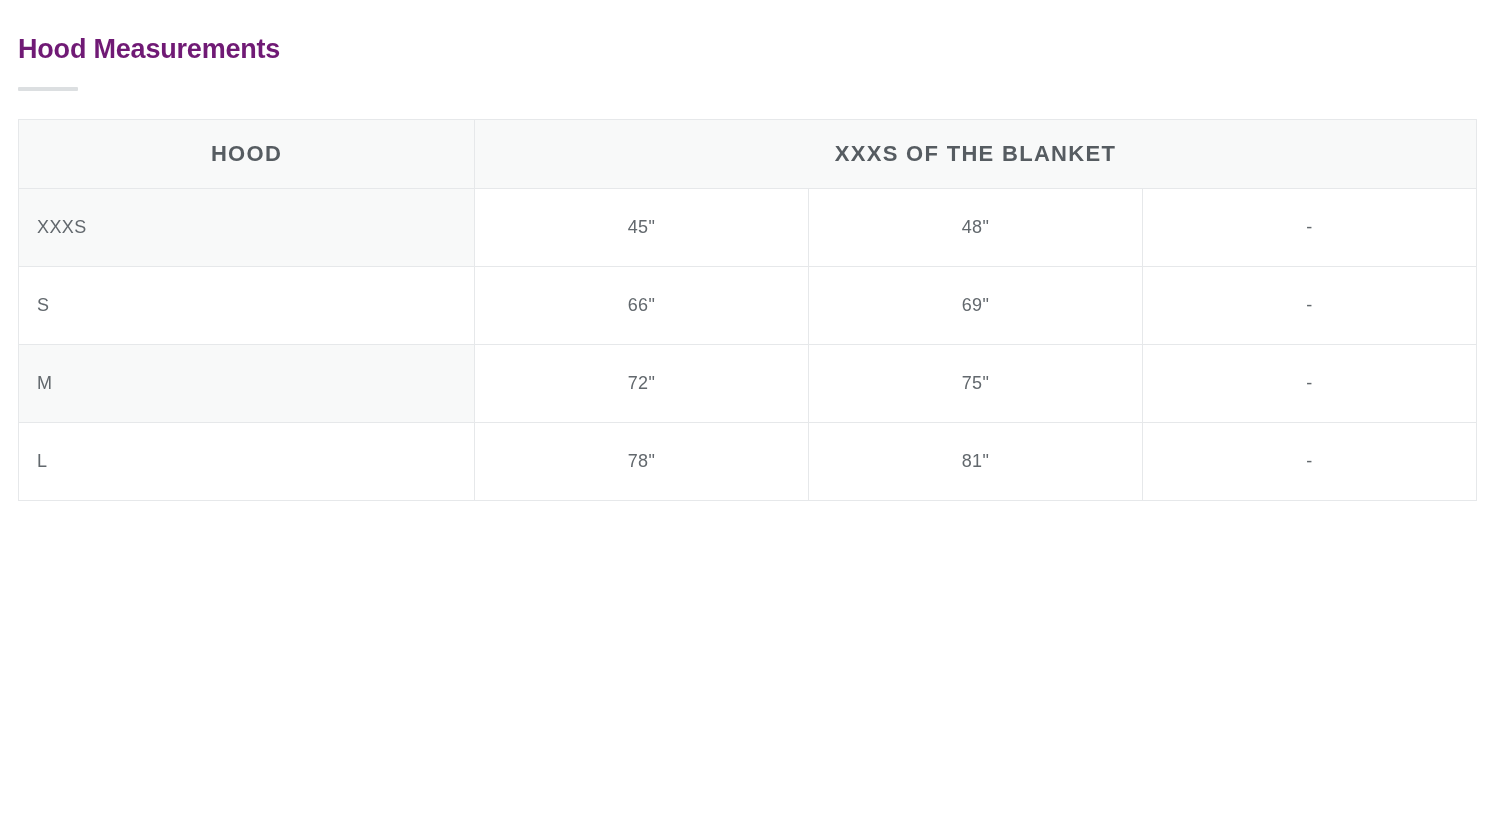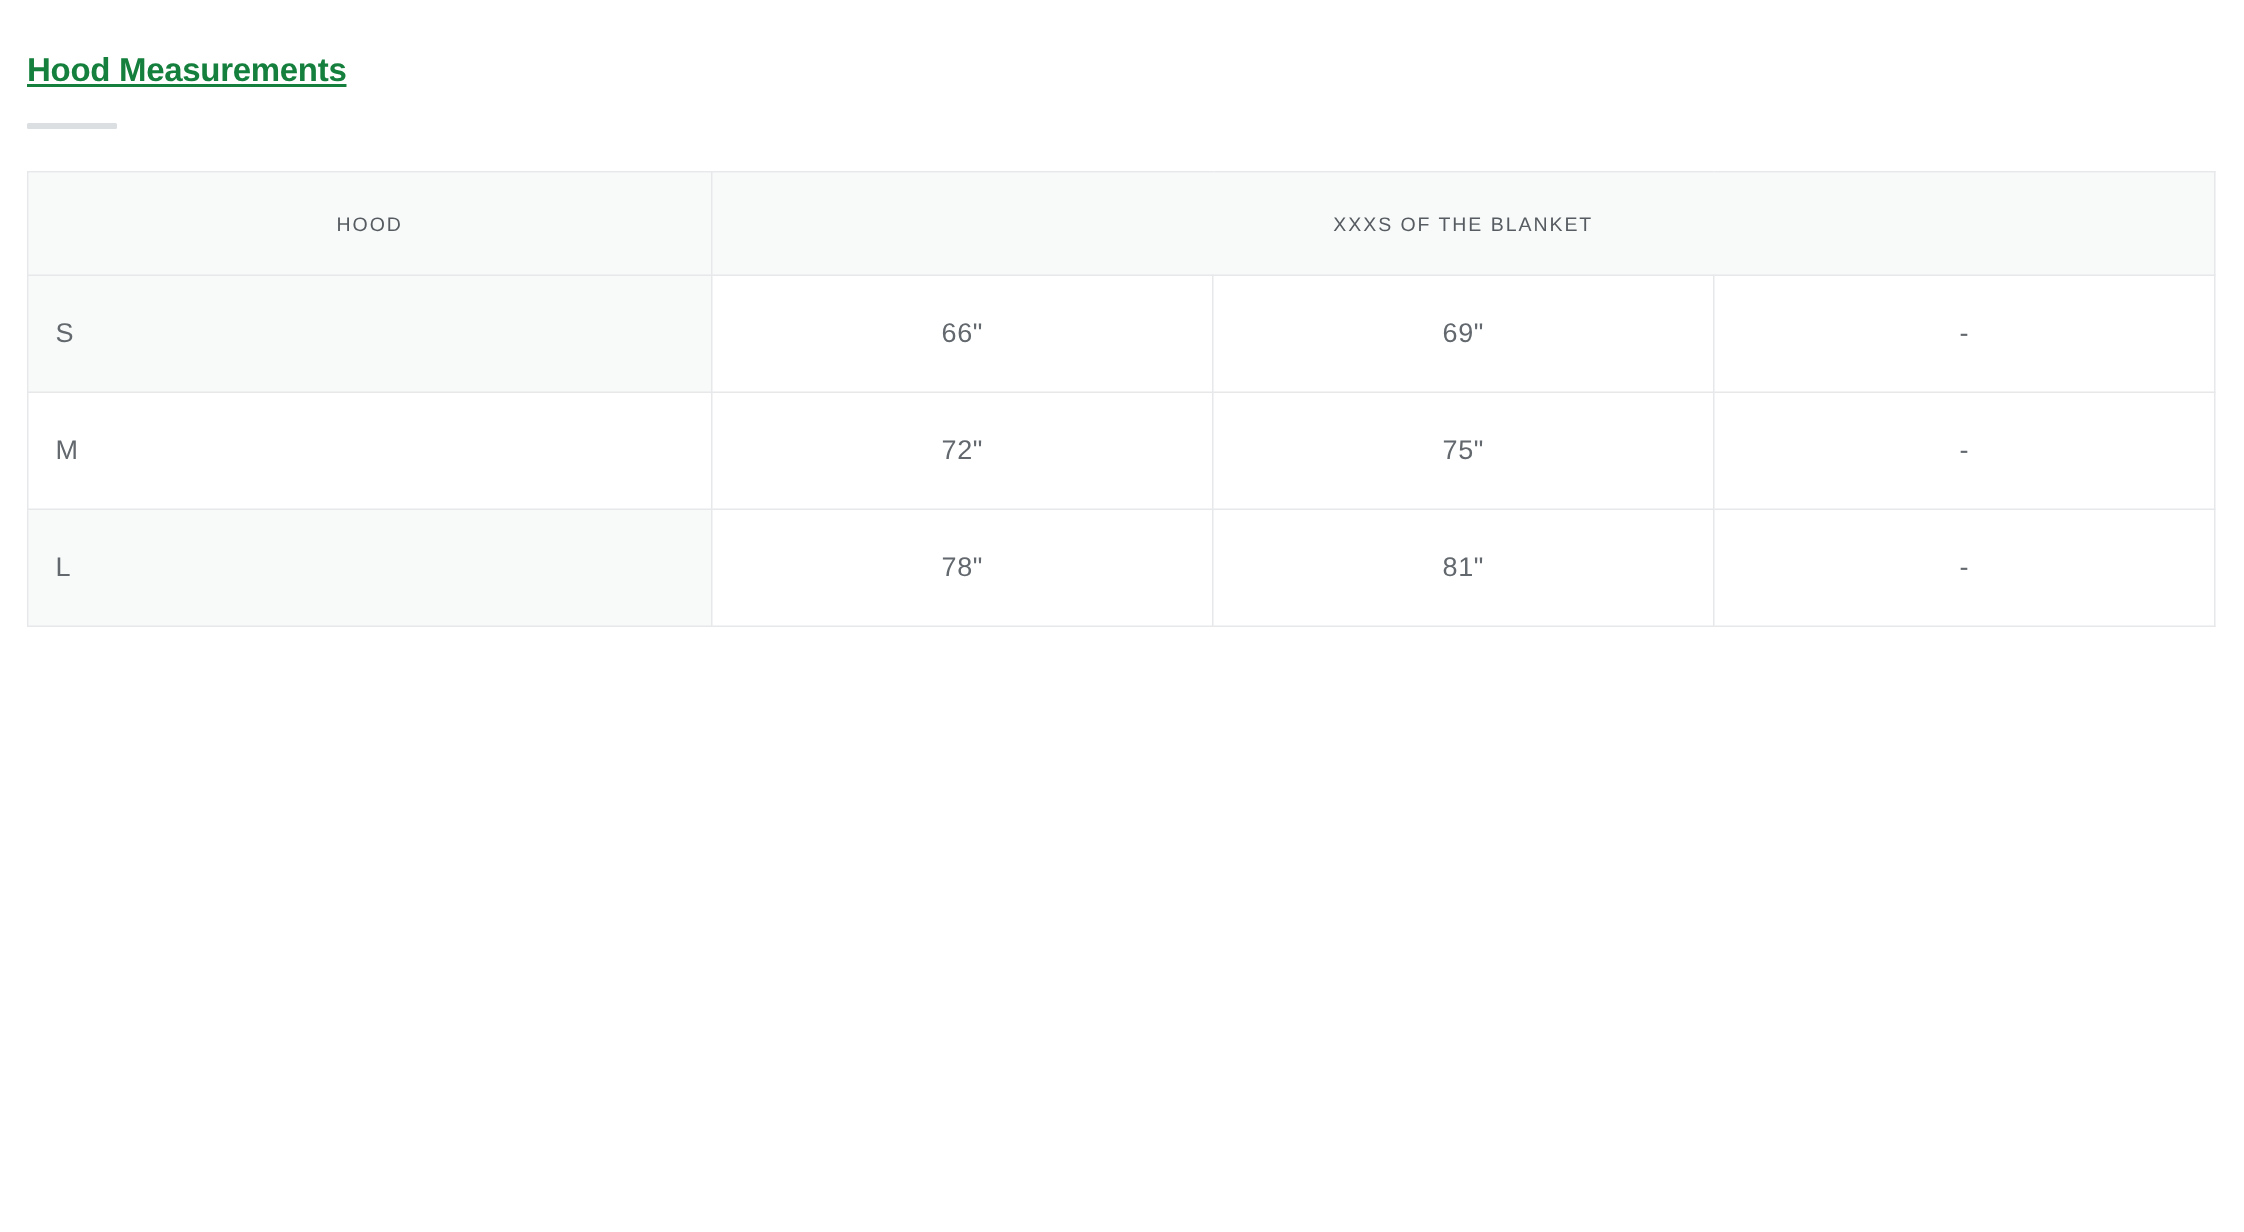--- a/index.html
+++ b/index.html
@@ -12,27 +12,26 @@
     height: 821px;
     font-family: "Liberation Sans", sans-serif;
     color: #5b6166;
     overflow: hidden;
   }
   .page {
     padding: 0;
     box-sizing: border-box;
   }
   .page-title {
-    font-size: 22px;
+    font-size: 27px;
     font-weight: bold;
-    color: #15803d;
+    color: #701a75;
     letter-spacing: -0.2px;
     margin: 0;
     padding: 34px 0 0 18px;
-    text-decoration: underline;
   }
   .title-rule {
     width: 60px;
     height: 4px;
     background: #dcdfe1;
     margin: 22px 0 0 18px;
     border-radius: 1px;
   }
   .table-wrap {
     margin: 28px 18px 0 18px;
@@ -43,22 +42,22 @@
     table-layout: fixed;
   }
   table.size-table th,
   table.size-table td {
     border: 1px solid #e6e8ea;
     padding: 0;
   }
   thead th {
     background: #f8f9f9;
     height: 68px;
-    font-size: 13px;
-    font-weight: normal;
+    font-size: 22px;
+    font-weight: bold;
     letter-spacing: 1.3px;
     color: #565c61;
     text-align: center;
     vertical-align: middle;
   }
   tbody td {
     height: 77px;
     font-size: 18px;
     color: #62686d;
     vertical-align: middle;
@@ -99,20 +98,26 @@
         <col class="c-v3">
       </colgroup>
       <thead>
         <tr>
           <th>HOOD</th>
           <th colspan="3">XXXS OF THE BLANKET</th>
         </tr>
       </thead>
       <tbody>
         <tr>
+          <td class="label-cell">XXXS</td>
+          <td class="value-cell">45"</td>
+          <td class="value-cell">48"</td>
+          <td class="value-cell">-</td>
+        </tr>
+        <tr>
           <td class="label-cell">S</td>
           <td class="value-cell">66"</td>
           <td class="value-cell">69"</td>
           <td class="value-cell">-</td>
         </tr>
         <tr>
           <td class="label-cell">M</td>
           <td class="value-cell">72"</td>
           <td class="value-cell">75"</td>
           <td class="value-cell">-</td>

